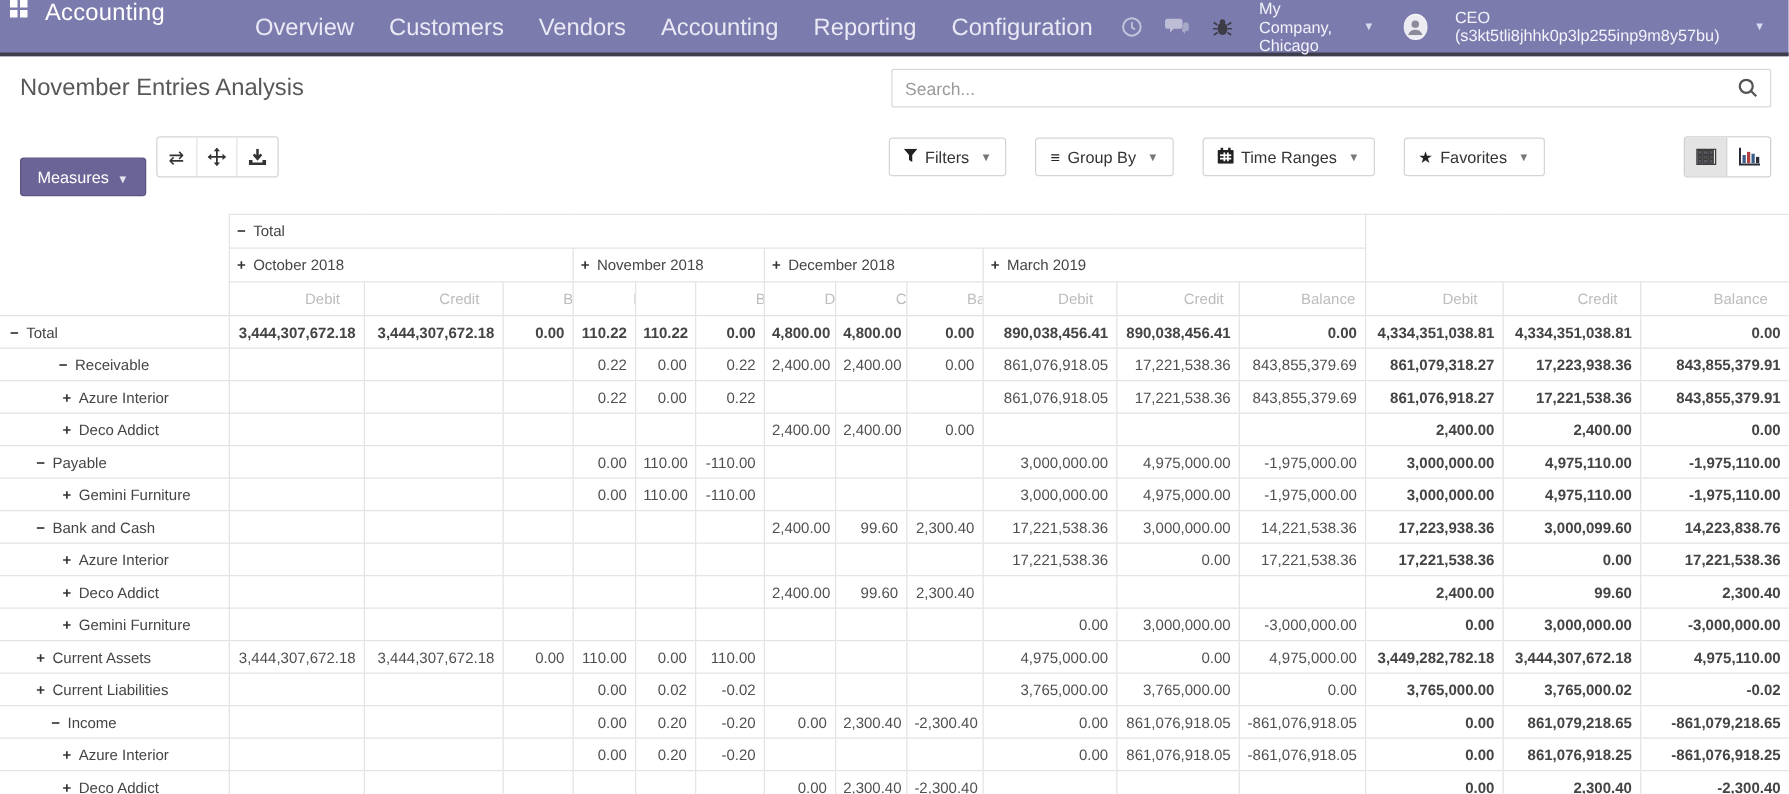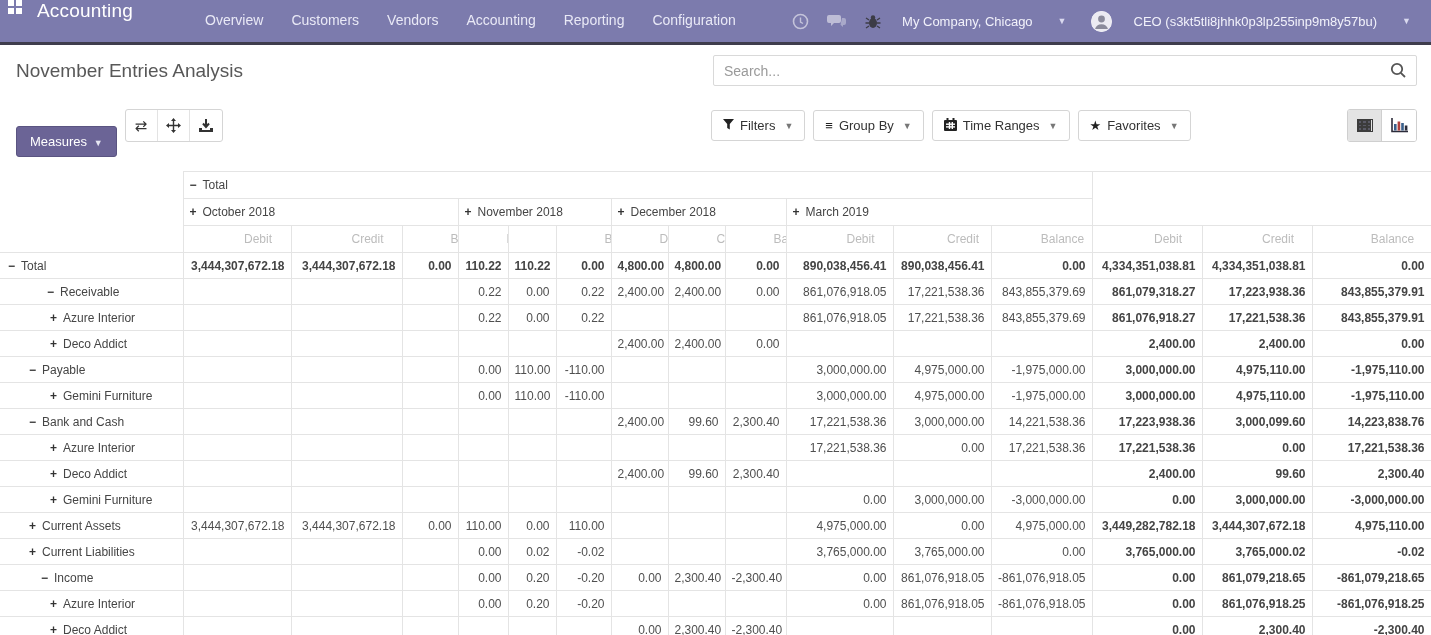--- a/index.html
+++ b/index.html
@@ -6,21 +6,21 @@
   html,body { width:1431px; height:635px; overflow:hidden; }
   body { font-family:"Liberation Sans", sans-serif; background:#fff; color:#4c4c4c; }
 
   
   .nav { height:45px; background:#7c7bad; border-bottom:3px solid #3e3d4c;
          display:flex; color:#fff; }
   .apps-icon { width:15px; height:15px; margin:0 14px 0 8px; display:grid;
                grid-template-columns:6px 6px; grid-template-rows:6px 6px; gap:2px; cursor:pointer;}
   .apps-icon i { background:#fff; display:block; }
   .brand { font-size:19px; letter-spacing:.2px; margin-right:58px; }
-  .nav-item { font-size:14px; color:#e9e9f6; padding:12px 14px; cursor:pointer; }
+  .nav-item { font-size:19px; color:#e9e9f6; padding:12px 14px; cursor:pointer; }
   .nav-right { margin-left:auto; display:flex; align-items:center; }
   .nav-ico { margin:0 9px; display:inline-flex; cursor:pointer; }
   .nav-ico svg { display:block; }
   .company, .userbox { font-size:13px; color:#f2f2fb; padding:0 12px; cursor:pointer;
                        display:flex; align-items:center; gap:22px; }
   .caret { font-size:9px; color:#d9d9ef; margin-left:3px; }
   .avatar { width:21px; height:21px; border-radius:50%; background:#f4f4fa;
             display:inline-flex; align-items:center; justify-content:center; overflow:hidden;}
   .userbox { margin-right:8px; }
 
@@ -37,21 +37,21 @@
 
   .cp-row2 { width:100%; margin-top:8px; display:flex; align-items:center; }
   .btn-measures { background:#6b6496; border:1px solid #5a5481; color:#fff; font-size:13px;
                   padding:7px 13px; border-radius:3px; cursor:pointer;margin-top:32px; }
   .btn-measures .caret { color:#e6e6f2; }
   .icon-group { display:flex; margin-left:8px; border:1px solid #d5d5d5; border-radius:3px;
                 overflow:hidden; background:#fff; }
   .icon-btn { width:32px; height:31px; display:flex; align-items:center; justify-content:center;
               border-right:1px solid #e3e3e3; cursor:pointer; color:#333; font-size:15px; }
   .icon-btn:last-child { border-right:0; }
-  .filter-zone { margin-left:auto; width:706px; display:flex; align-items:center; gap:8px; }
+  .filter-zone { margin-left:auto; width:706px; display:flex; align-items:center; gap:23px; }
   .fbtn { height:31px; background:#fff; border:1px solid #d5d5d5; border-radius:3px;
           font-size:13px; color:#333; padding:0 11px; display:inline-flex; align-items:center;
           gap:6px; cursor:pointer; }
   .fbtn .caret { color:#777; }
   .glyph { font-size:13px; color:#222; }
   .switcher { margin-left:auto; display:flex; border:1px solid #cfcfcf; border-radius:3px; overflow:hidden;}
   .sw-btn { width:34px; height:31px; display:flex; align-items:center; justify-content:center;
             background:#fff; cursor:pointer; border-right:1px solid #cfcfcf; }
   .sw-btn:last-child { border-right:0; }
   .sw-btn.active { background:#e4e4e4; }

